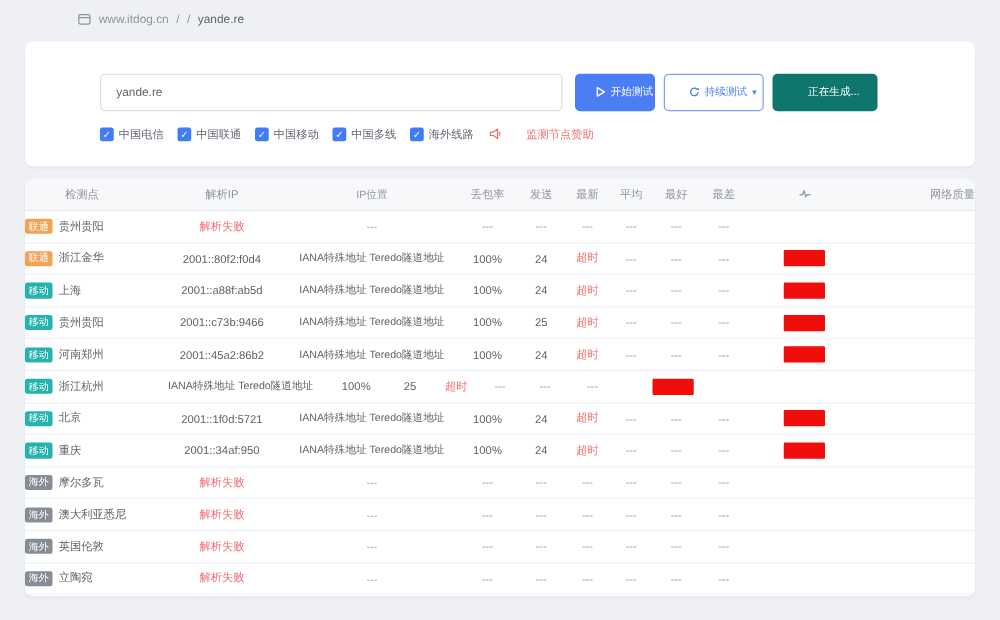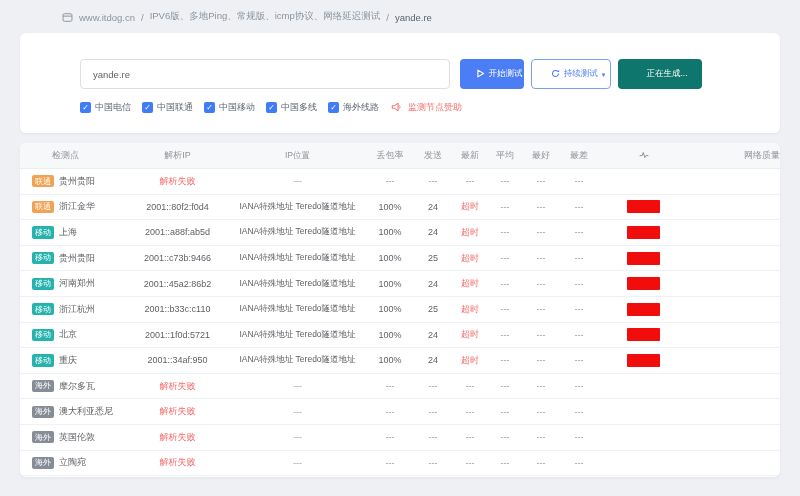--- a/index.html
+++ b/index.html
@@ -31,27 +31,27 @@
   .btn-start { left:440px; width:64px; background:#4b7ef5; color:#fff; }
   .btn-cont  { left:511px; width:80px; background:#fff; border:1px solid #7da0f5; color:#4b7ef5; }
   .btn-gen   { left:598px; width:84px; background:#0f766e; color:#fff; }
   .caret { font-size:7px; line-height:1; }
   
   .filters { position:absolute; left:60px; top:68px; display:flex; align-items:center; gap:12px; }
   .filter-items { display:flex; align-items:center; gap:11px; }
   .filter-item { display:flex; align-items:center; gap:4px; font-size:9px; color:#5f6670; cursor:pointer; }
   .cb { width:11px; height:11px; background:#3f7cf6; border-radius:2px; color:#fff;
     font-size:8px; line-height:11px; text-align:center; }
-  .sponsor { display:flex; align-items:center; gap:7px; font-size:9px; color:#f56c6c; cursor:pointer; }
+  .sponsor { display:flex; align-items:center; gap:20px; font-size:9px; color:#f56c6c; cursor:pointer; }
   
   .t-header { display:flex; height:26px; background:#f7f8fa; border-bottom:1px solid #e9edf2;
     color:#909399; font-size:9px; align-items:stretch; }
   .th, .td { display:flex; align-items:center; justify-content:center; }
   .t-row { display:flex; height:25.6px; border-bottom:1px solid #eef1f6; font-size:9px; color:#606266; }
-  .c1{ width:105px; justify-content:flex-start; padding-left:12px; }
+  .c1{ width:105px; justify-content:flex-start; padding-left:0; }
   .th.c1{ padding-left:32px; }
   .c2{ width:105px; } .c3{ width:135px; font-size:8.5px; white-space:nowrap; overflow:hidden; }
   .c4{ width:50px; } .c5{ width:36px; } .c6{ width:38px; } .c7{ width:32px; }
   .c8{ width:40px; } .c9{ width:36px; }
   .c10{ width:183px; justify-content:space-between; padding-left:30px; }
   .th.c10{ padding-left:42px; gap:4px; }
   .badge { display:inline-block; font-size:8px; color:#fff; border-radius:2px;
     padding:1.5px 3px; margin-right:5px; line-height:1.15; }
   .fail { color:#f56c6c; }
   .timeout { color:#f56c6c; }
@@ -63,21 +63,20 @@
 
 <div class="breadcrumb">
   <span class="crumb-icon">
     <svg width="11" height="11" viewBox="0 0 16 16">
         <rect x="1.5" y="2.5" width="13" height="11" rx="2" fill="none" stroke="#8b949e" stroke-width="1.4"></rect>
         <line x1="1.5" y1="6" x2="14.5" y2="6" stroke="#8b949e" stroke-width="1.4"></line>
       </svg>
   </span>
   <span>www.itdog.cn</span>
   <span>/</span>
-  <span>IPV6版、多地Ping、常规版、icmp协议、网络延迟测试</span>
   <span>/</span>
   <span class="target">yande.re</span>
 </div>
 
 <div class="card toolbar-card">
   <input class="host-input" value="yande.re" style="">
   <button class="btn btn-start">
     <span>
       <svg width="9" height="9" viewBox="0 0 12 12">
           <polygon points="2.5,1.5 10,6 2.5,10.5" fill="none" stroke="#fff" stroke-width="1.5" stroke-linejoin="round"></polygon>
@@ -251,21 +250,20 @@
         <div class="td c9 dash">---</div>
         <div class="td c10">
           <span class="qbar" style="background: rgb(242, 13, 13);"></span>
         </div>
       </div>
       <div class="t-row">
         <div class="td c1">
           <span class="badge" style="background: rgb(38, 179, 173);">移动</span>
           <span>浙江杭州</span>
         </div>
-        <div class="td c2">2001::b33c:c110</div>
         <div class="td c3">IANA特殊地址 Teredo隧道地址</div>
         <div class="td c4">100%</div>
         <div class="td c5">25</div>
         <div class="td c6 timeout">超时</div>
         <div class="td c7 dash">---</div>
         <div class="td c8 dash">---</div>
         <div class="td c9 dash">---</div>
         <div class="td c10">
           <span class="qbar" style="background: rgb(242, 13, 13);"></span>
         </div>

